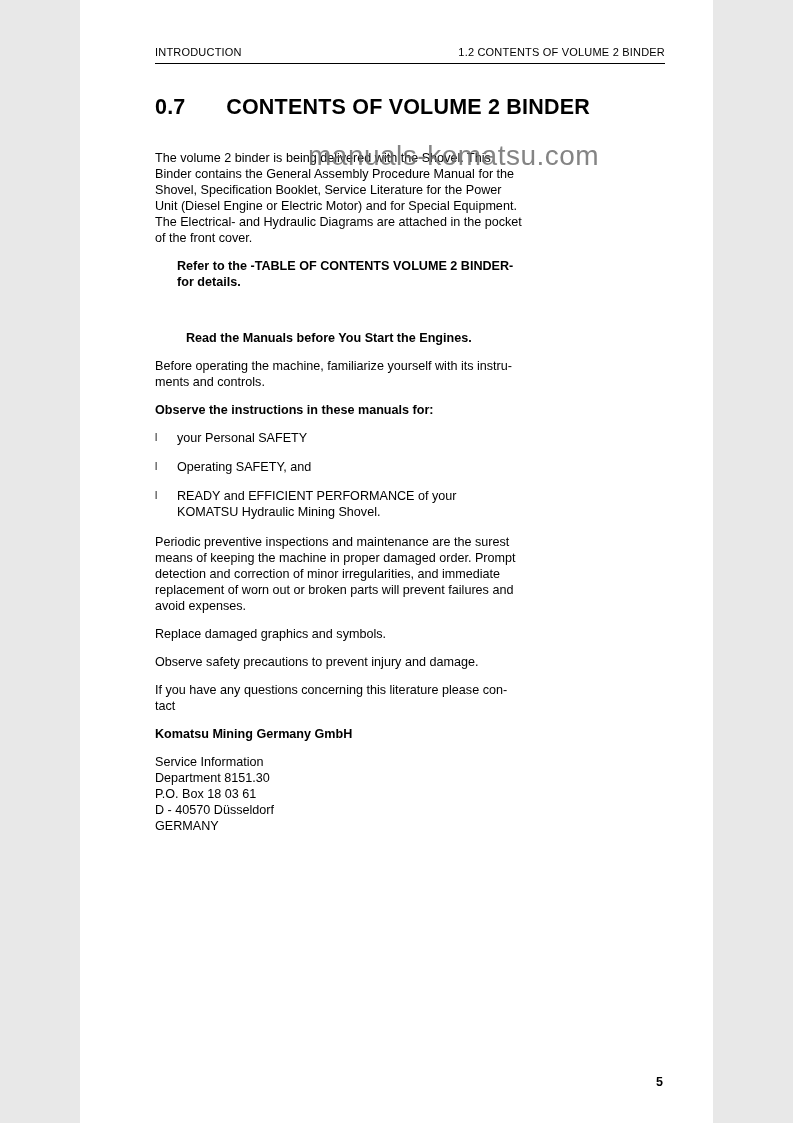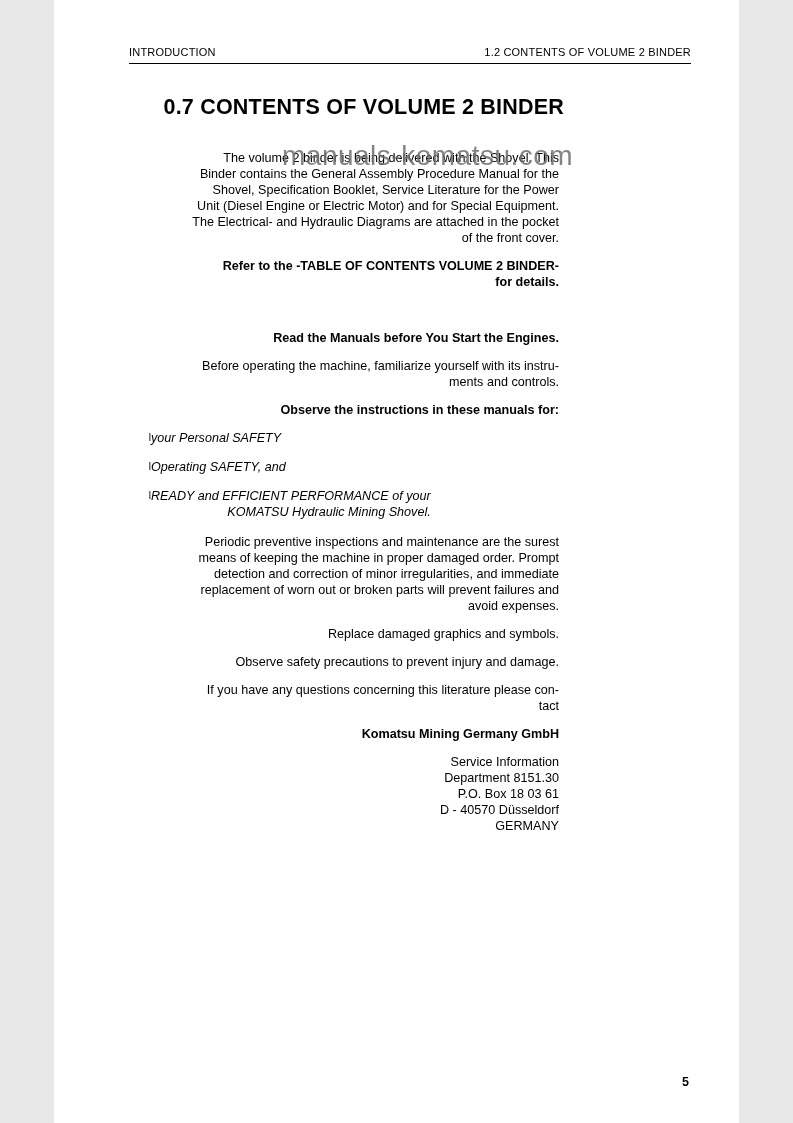--- a/index.html
+++ b/index.html
@@ -2,28 +2,27 @@
 <html><head>
 <meta charset="utf-8">
 <style>
   html, body {
     margin: 0;
     padding: 0;
     background: #e8e8e8;
   }
   .page {
     position: relative;
-    width: 685px;
+    width: 633px;
     height: 1123px;
     margin: 0 auto;
     background: #ffffff;
     font-family: "Liberation Sans", sans-serif;
     color: #000000;
     overflow: hidden;
-    text-align: right;
   }
   .page-header {
     position: absolute;
     left: 75px;
     right: 48px;
     top: 46px;
     display: flex;
     justify-content: space-between;
     font-size: 11px;
     letter-spacing: 0.2px;
@@ -68,42 +67,41 @@
     top: 150px;
     width: 430px;
     font-size: 12.6px;
     line-height: 16px;
   }
   .para {
     margin: 0 0 12px 0;
     white-space: pre-line;
   }
   .bold { font-weight: bold; }
-  .indent { margin-left: 16px; }
+  .indent { margin-left: 22px; }
   .gap-lg { margin-top: 40px; padding-left: 31px; }
   .gap-md { }
   .gap-sm { margin-top: 8px; }
   .bullets {
     list-style: none;
     margin: 2px 0 14px 0;
     padding: 0;
   }
   .bullet-item {
     display: flex;
     margin: 0 0 13px 0;
   }
   .bullet-marker {
     flex: none;
     width: 22px;
     font-size: 10px;
     line-height: 16px;
   }
   .bullet-text {
     white-space: pre-line;
-    font-style: italic;
   }
   .page-number {
     position: absolute;
     right: 50px;
     bottom: 34px;
     font-size: 12.5px;
     font-weight: bold;
   }
 </style>
 </head>

